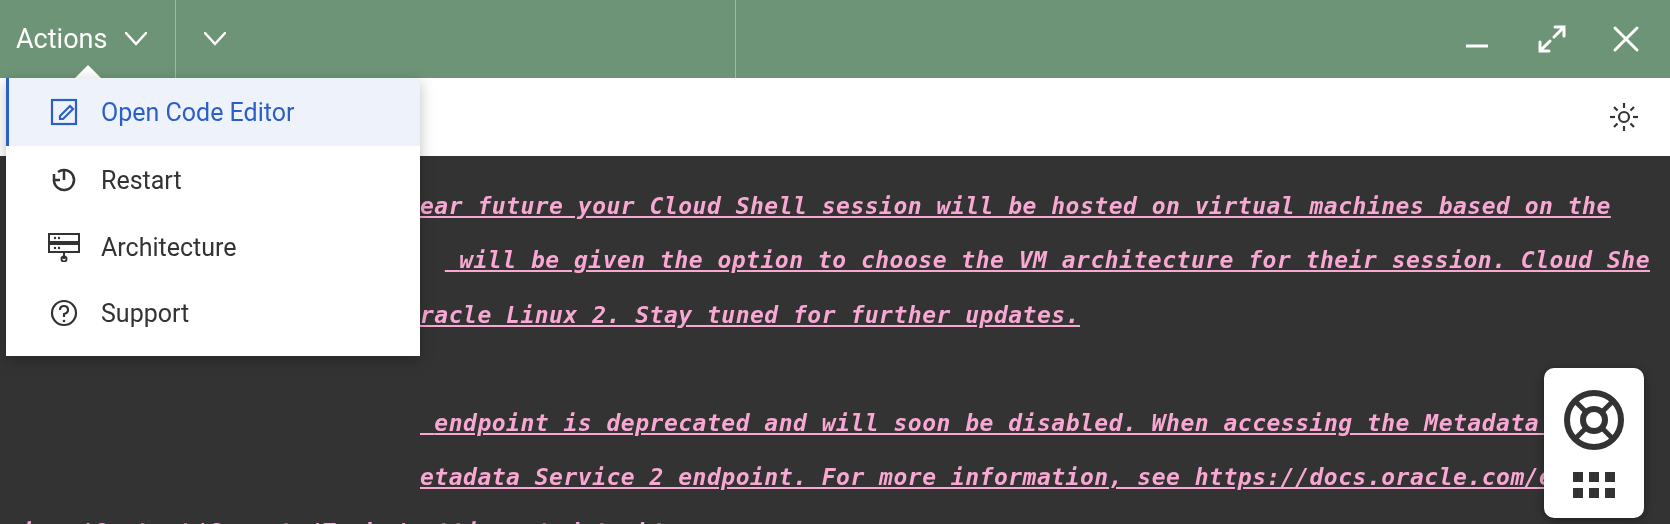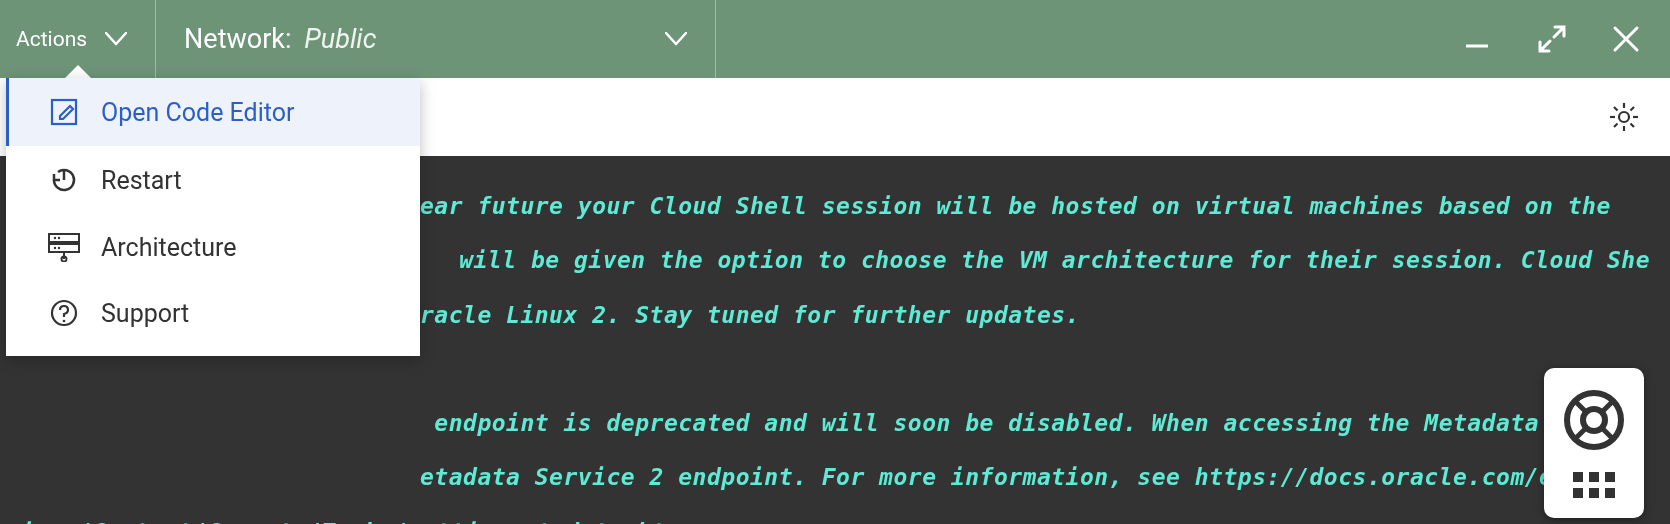--- a/index.html
+++ b/index.html
@@ -17,21 +17,21 @@
     display: flex;
     align-items: stretch;
     color: #fff;
     position: relative;
   }
   .actions-btn {
     display: flex;
     align-items: center;
     gap: 18px;
     padding: 0 28px 0 16px;
-    font-size: 21px;
+    font-size: 27px;
     border-right: 1px solid rgba(255,255,255,0.35);
     cursor: pointer;
     position: relative;
   }
   .actions-btn::after {
     content: "";
     position: absolute;
     bottom: -1px;
     left: 50%;
     transform: translateX(-50%);
@@ -107,21 +107,21 @@
     bottom: 0;
     background: #333;
     color: #fff;
     font-family: "Menlo", "Consolas", monospace;
     font-size: 23px;
     line-height: 1.18;
     padding: 10px 20px;
     white-space: pre-wrap;
     letter-spacing: 0.5px;
   }
-  .t-green-i { color: #5eead4; font-style: italic; font-weight: 600; }
+  .t-green-i { color: #f9a8d4; font-style: italic; font-weight: 600; text-decoration: underline; }
   .float-widget {
     position: absolute;
     right: 26px;
     bottom: 6px;
     width: 100px;
     height: 150px;
     background: #fff;
     border-radius: 10px;
     box-shadow: 0 2px 10px rgba(0,0,0,0.4);
     display:flex;
@@ -144,24 +144,20 @@
 <div class="top-bar">
   <div class="actions-btn">
     <span>Actions</span>
     <span class="icon-btn">
       <svg width="22" height="14" viewBox="0 0 22 14">
           <path d="M1 1 L11 12 L21 1" stroke="#fff" stroke-width="2.5" fill="none" stroke-linecap="round"></path>
         </svg>
     </span>
   </div>
   <div class="network-btn">
-    <span>
-      <span class="network-lbl">Network:</span>
-      <span class="network-val">Public</span>
-    </span>
     <span class="icon-btn">
       <svg width="22" height="14" viewBox="0 0 22 14">
           <path d="M1 1 L11 12 L21 1" stroke="#fff" stroke-width="2.5" fill="none" stroke-linecap="round"></path>
         </svg>
     </span>
   </div>
   <div class="right-controls">
     <span class="icon-btn">
       <svg width="30" height="30" viewBox="0 0 30 30">
           <line x1="4" y1="22" x2="26" y2="22" stroke="#fff" stroke-width="3"></line>

